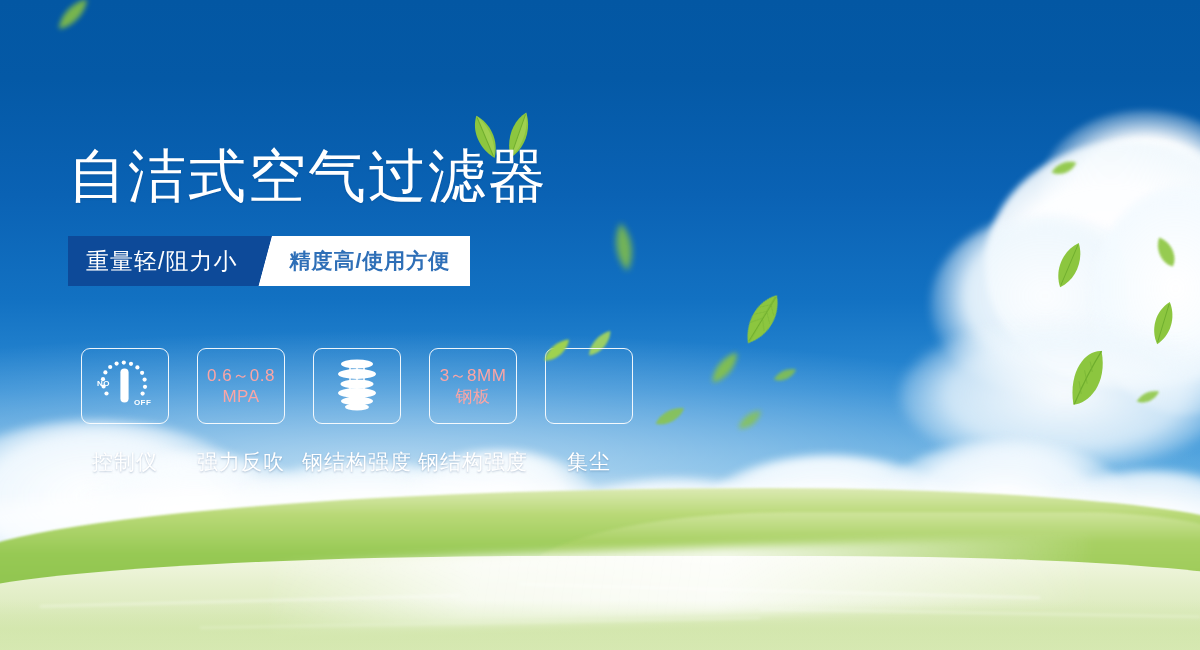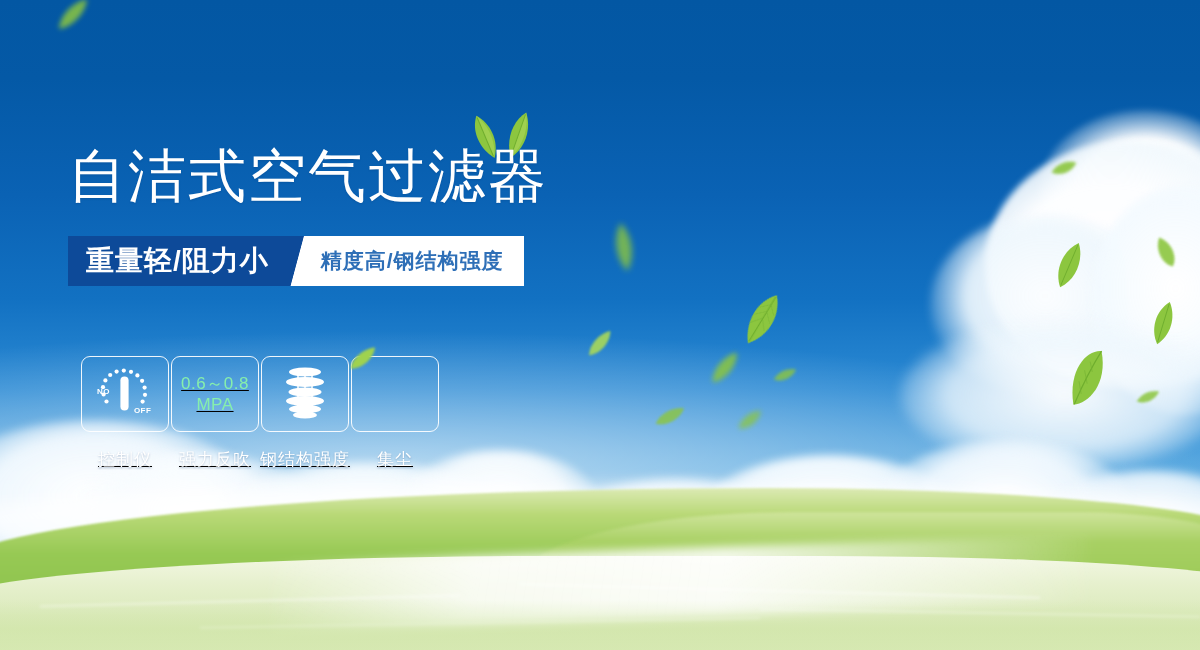--- a/index.html
+++ b/index.html
@@ -134,71 +134,71 @@
   }
 
   .badgebar{
     position:absolute;left:68px;top:236px;
     height:50px;
     display:flex;align-items:stretch;
   }
   .badge-dark{
     background:#0d4a99;
     color:#ffffff;
-    font-size:28px;
+    font-size:23px;
     letter-spacing:1px;
     display:flex;align-items:center;
     padding:0 18px 0 18px;
-    font-weight:700;
+    font-weight:400;
   }
   .badge-slant{
     width:26px;
     background:linear-gradient(105deg, #0d4a99 0%, #0d4a99 42%, #ffffff 44%, #ffffff 100%);
   }
   .badge-light{
     background:#ffffff;
     color:#2e6fb7;
     font-size:21px;
     letter-spacing:1px;
     display:flex;align-items:center;
     padding:0 20px 0 8px;
     font-weight:600;
   }
 
   
   .features{
-    position:absolute;left:80px;top:356px;
+    position:absolute;left:80px;top:348px;
     display:flex;
-    text-decoration:underline;
+    gap:26px;
   }
   .feature{
     width:90px;
     display:flex;flex-direction:column;align-items:center;
   }
   .fbox{
     width:88px;height:76px;
     border:1.6px solid rgba(255,255,255,.92);
     border-radius:9px;
     display:flex;align-items:center;justify-content:center;
     box-sizing:border-box;
     position:relative;
     overflow:visible;
   }
   .fbox .ftext{
-    color:#86efac;
+    color:#fca5a5;
     font-size:17px;
     line-height:21px;
     text-align:center;
     font-weight:400;
     letter-spacing:.5px;
   }
   .fcap{
-    margin-top:16px;
+    margin-top:24px;
     color:#ffffff;
-    font-size:17px;
+    font-size:21px;
     letter-spacing:1px;
     white-space:nowrap;
     text-shadow:0 1px 2px rgba(0,40,90,.25);
   }
 </style>
 </head>
 <body>
 
 <div id="banner">
 
@@ -332,21 +332,21 @@
     <svg width="34" height="17" viewBox="0 0 34 17">
         <path d="M1 11 C10 1,26 1,33 5 C24 16,8 16,1 11 Z" fill="#a8d85a"></path>
       </svg>
   </div>
 
   <div class="title">自洁式空气过滤器</div>
 
   <div class="badgebar">
     <div class="badge-dark">重量轻/阻力小</div>
     <div class="badge-slant"></div>
-    <div class="badge-light">精度高/钢结构强度</div>
+    <div class="badge-light">精度高/使用方便</div>
   </div>
 
   <div class="features">
 
     <div class="feature">
       <div class="fbox">
         <span>
           <svg width="62" height="58" viewBox="0 0 62 58">
             <g fill="#ffffff">
               <circle cx="12.5" cy="38.5" r="2.1"></circle>
@@ -398,20 +398,29 @@
               <ellipse cx="27" cy="37" rx="19" ry="5.0"></ellipse>
               <ellipse cx="27" cy="45" rx="16" ry="4.4"></ellipse>
               <ellipse cx="27" cy="51" rx="12" ry="3.6"></ellipse>
             </g>
           </svg>
         </span>
       </div>
       <div class="fcap">钢结构强度</div>
     </div>
 
+    <div class="feature">
+      <div class="fbox">
+        <div class="ftext">
+          <div>3～8MM</div>
+          <div>钢板</div>
+        </div>
+      </div>
+      <div class="fcap">钢结构强度</div>
+    </div>
 
     <div class="feature">
       <div class="fbox">
 
         <span class="leaf" style="left:-6px;top:-7px;transform:rotate(-30deg);filter:blur(.8px);">
           <svg width="34" height="17" viewBox="0 0 34 17">
               <path d="M1 11 C10 1,26 1,33 5 C24 16,8 16,1 11 Z" fill="#9fd24f"></path>
             </svg>
         </span>
       </div>

